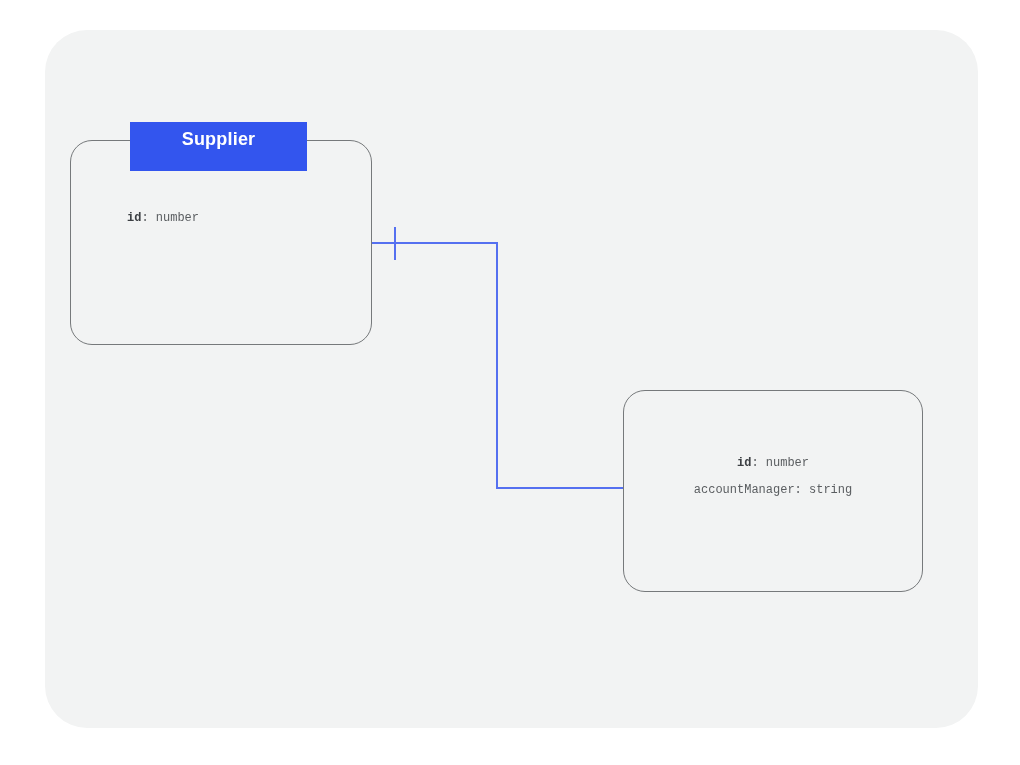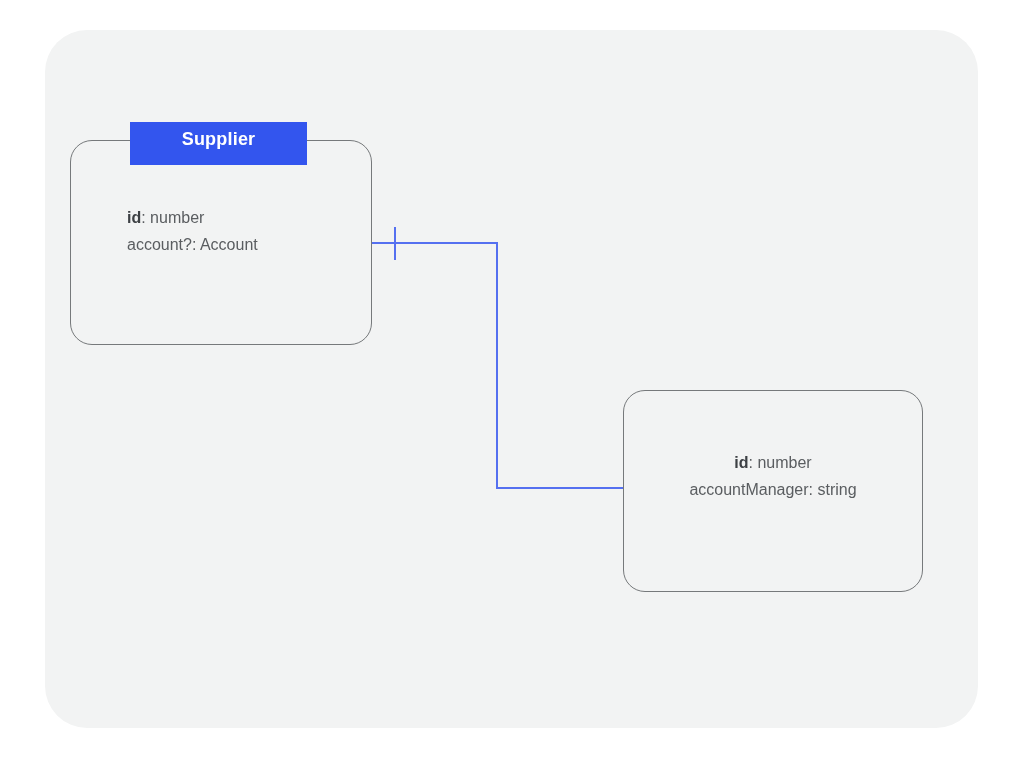--- a/index.html
+++ b/index.html
@@ -53,35 +53,36 @@
     width: 100%;
     height: 100%;
     box-sizing: border-box;
     border: 1.4px solid #76797b;
     border-radius: 22px;
     background: transparent;
   }
   .entity-title {
     position: absolute;
     box-sizing: border-box;
-    height: 43px;
+    height: 49px;
     line-height: 35px;
     text-align: center;
     color: #ffffff;
     font-weight: bold;
     font-size: 18px;
     letter-spacing: 0.2px;
     white-space: nowrap;
   }
   .entity-attrs {
     position: absolute;
-    font-size: 16px;
+    font-size: 12px;
     line-height: 26.5px;
     color: #5a5d60;
     white-space: nowrap;
+    font-family: Liberation Mono, monospace;
   }
   .entity-attrs .attr-key {
     font-weight: bold;
     color: #3d4044;
   }
   .entity-attrs .attr-rest {
     font-weight: normal;
   }
 
   
@@ -139,21 +140,20 @@
 
       <line x1="395" y1="227" x2="395" y2="260" stroke="#5570f0" stroke-width="2.2" shape-rendering="crispEdges"></line>
     </g>
   </svg>
 
   <div class="entity" id="entity-supplier">
     <div class="entity-body"></div>
     <div class="entity-title" id="supplier-title" style="background: rgb(51, 85, 238); color: rgb(255, 255, 255);">Supplier</div>
     <div class="entity-attrs" id="supplier-attrs">
         <div><span class="attr-key">id</span><span class="attr-rest">: number</span></div>
-        <div><span class="attr-rest">account?</span><span class="attr-rest">: Account</span></div>
       </div>
   </div>
 
   <div class="entity" id="entity-account">
     <div class="entity-body"></div>
     <div class="entity-attrs" id="account-attrs">
         <div><span class="attr-key">id</span><span class="attr-rest">: number</span></div>
         <div><span class="attr-rest">accountManager</span><span class="attr-rest">: string</span></div>
       </div>
   </div>

